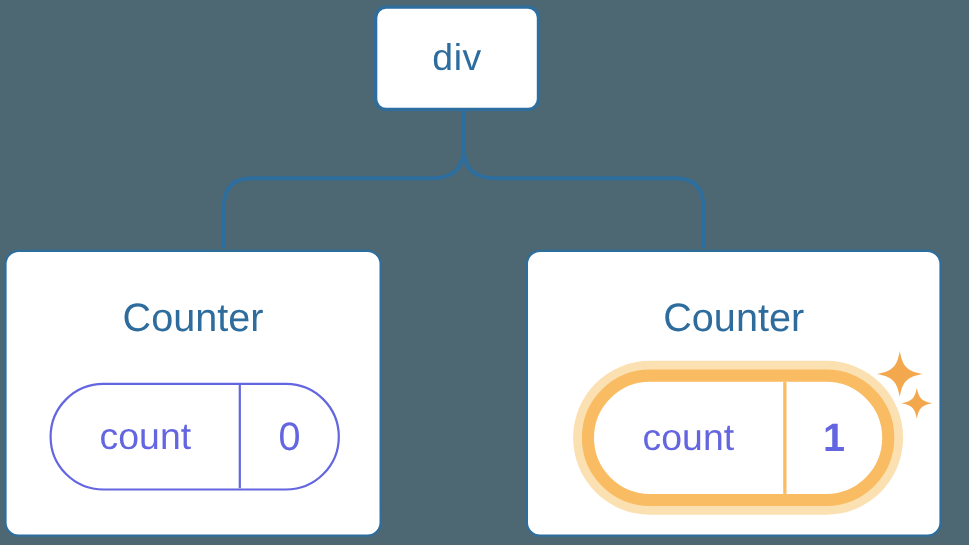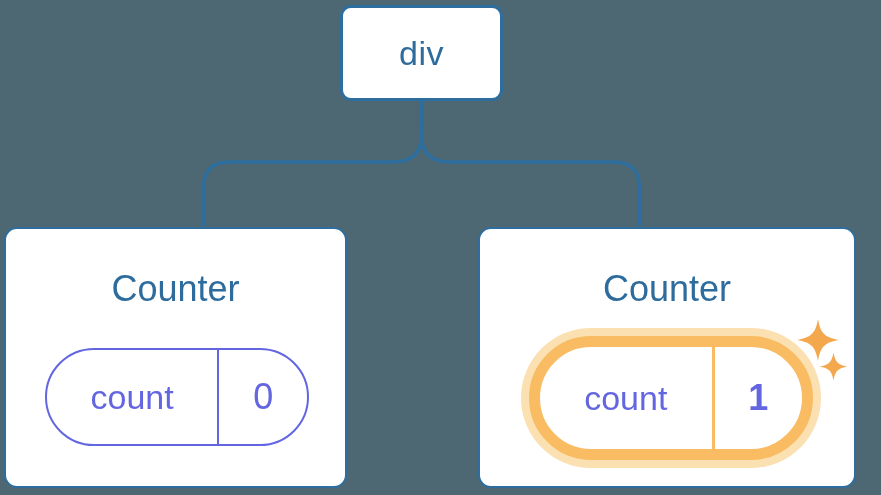--- a/index.html
+++ b/index.html
@@ -26,21 +26,21 @@
   }
   .connectors {
     position: absolute;
     left: 0; top: 0;
     width: 881px; height: 495px;
     pointer-events: none;
   }
   .root-node {
     position: absolute;
     left: 340px; top: 5px;
-    width: 163px; height: 96px;
+    width: 151px; height: 96px;
     box-sizing: border-box;
     background: var(--card-bg);
     border: 3px solid var(--blue);
     border-radius: 11px;
     display: flex;
     align-items: center;
     justify-content: center;
     color: var(--text-blue);
     font-size: 34px;
     font-weight: 500;

